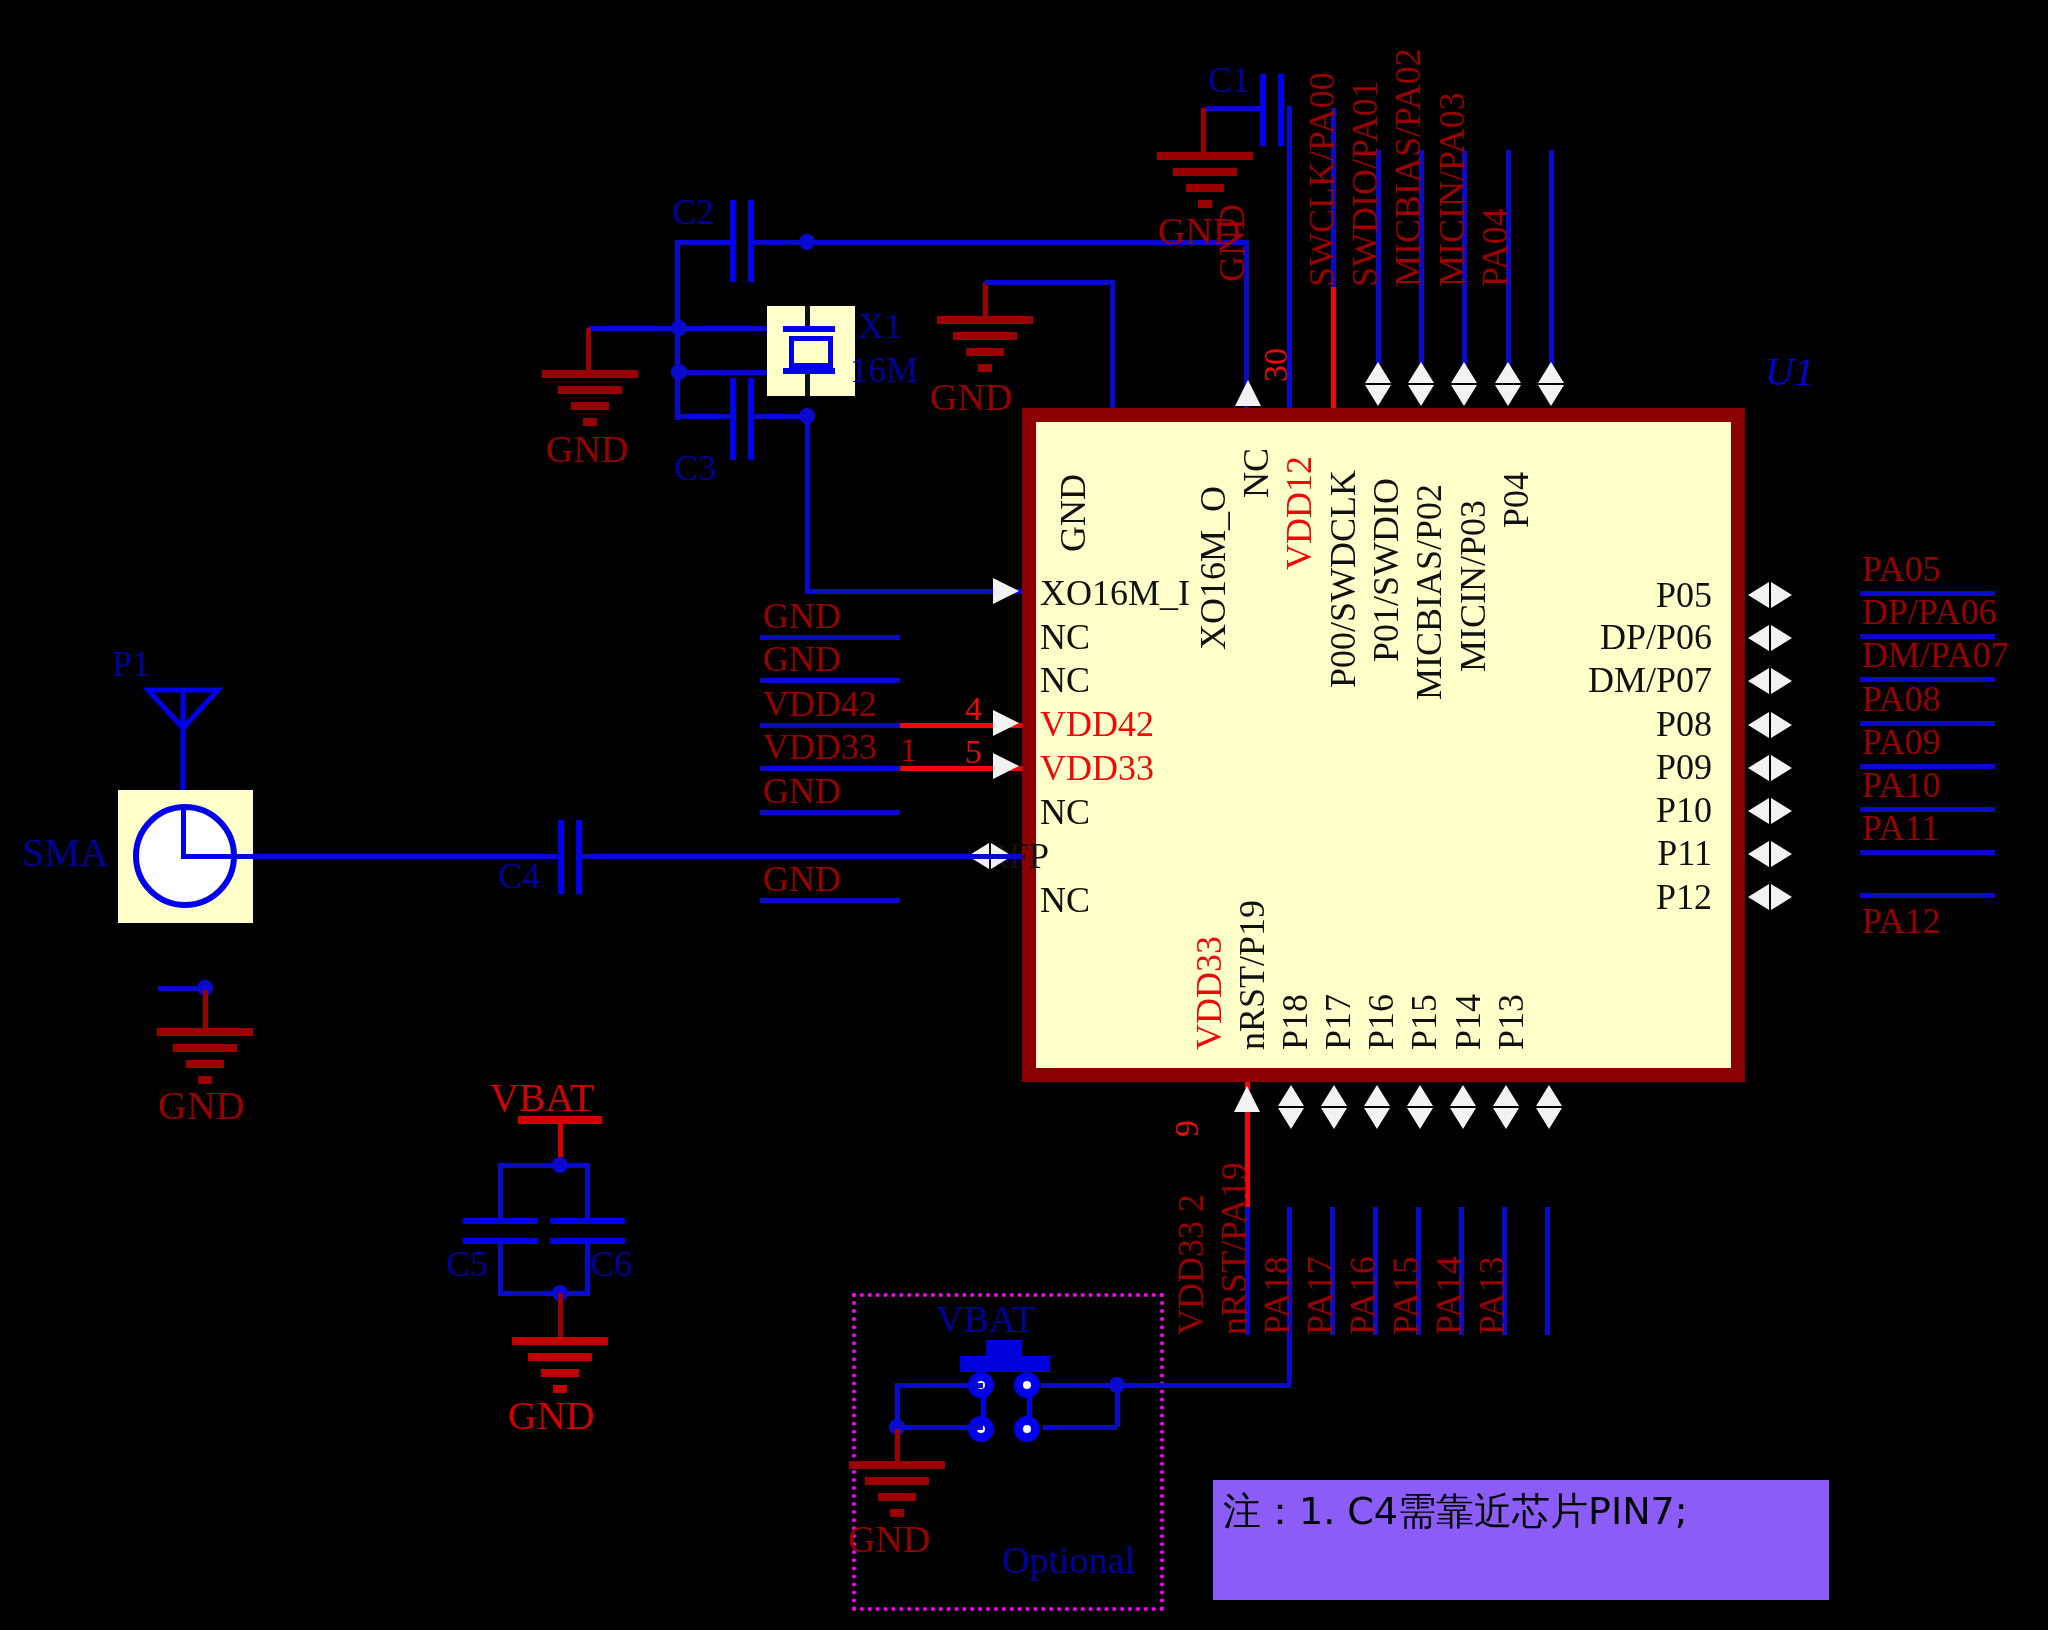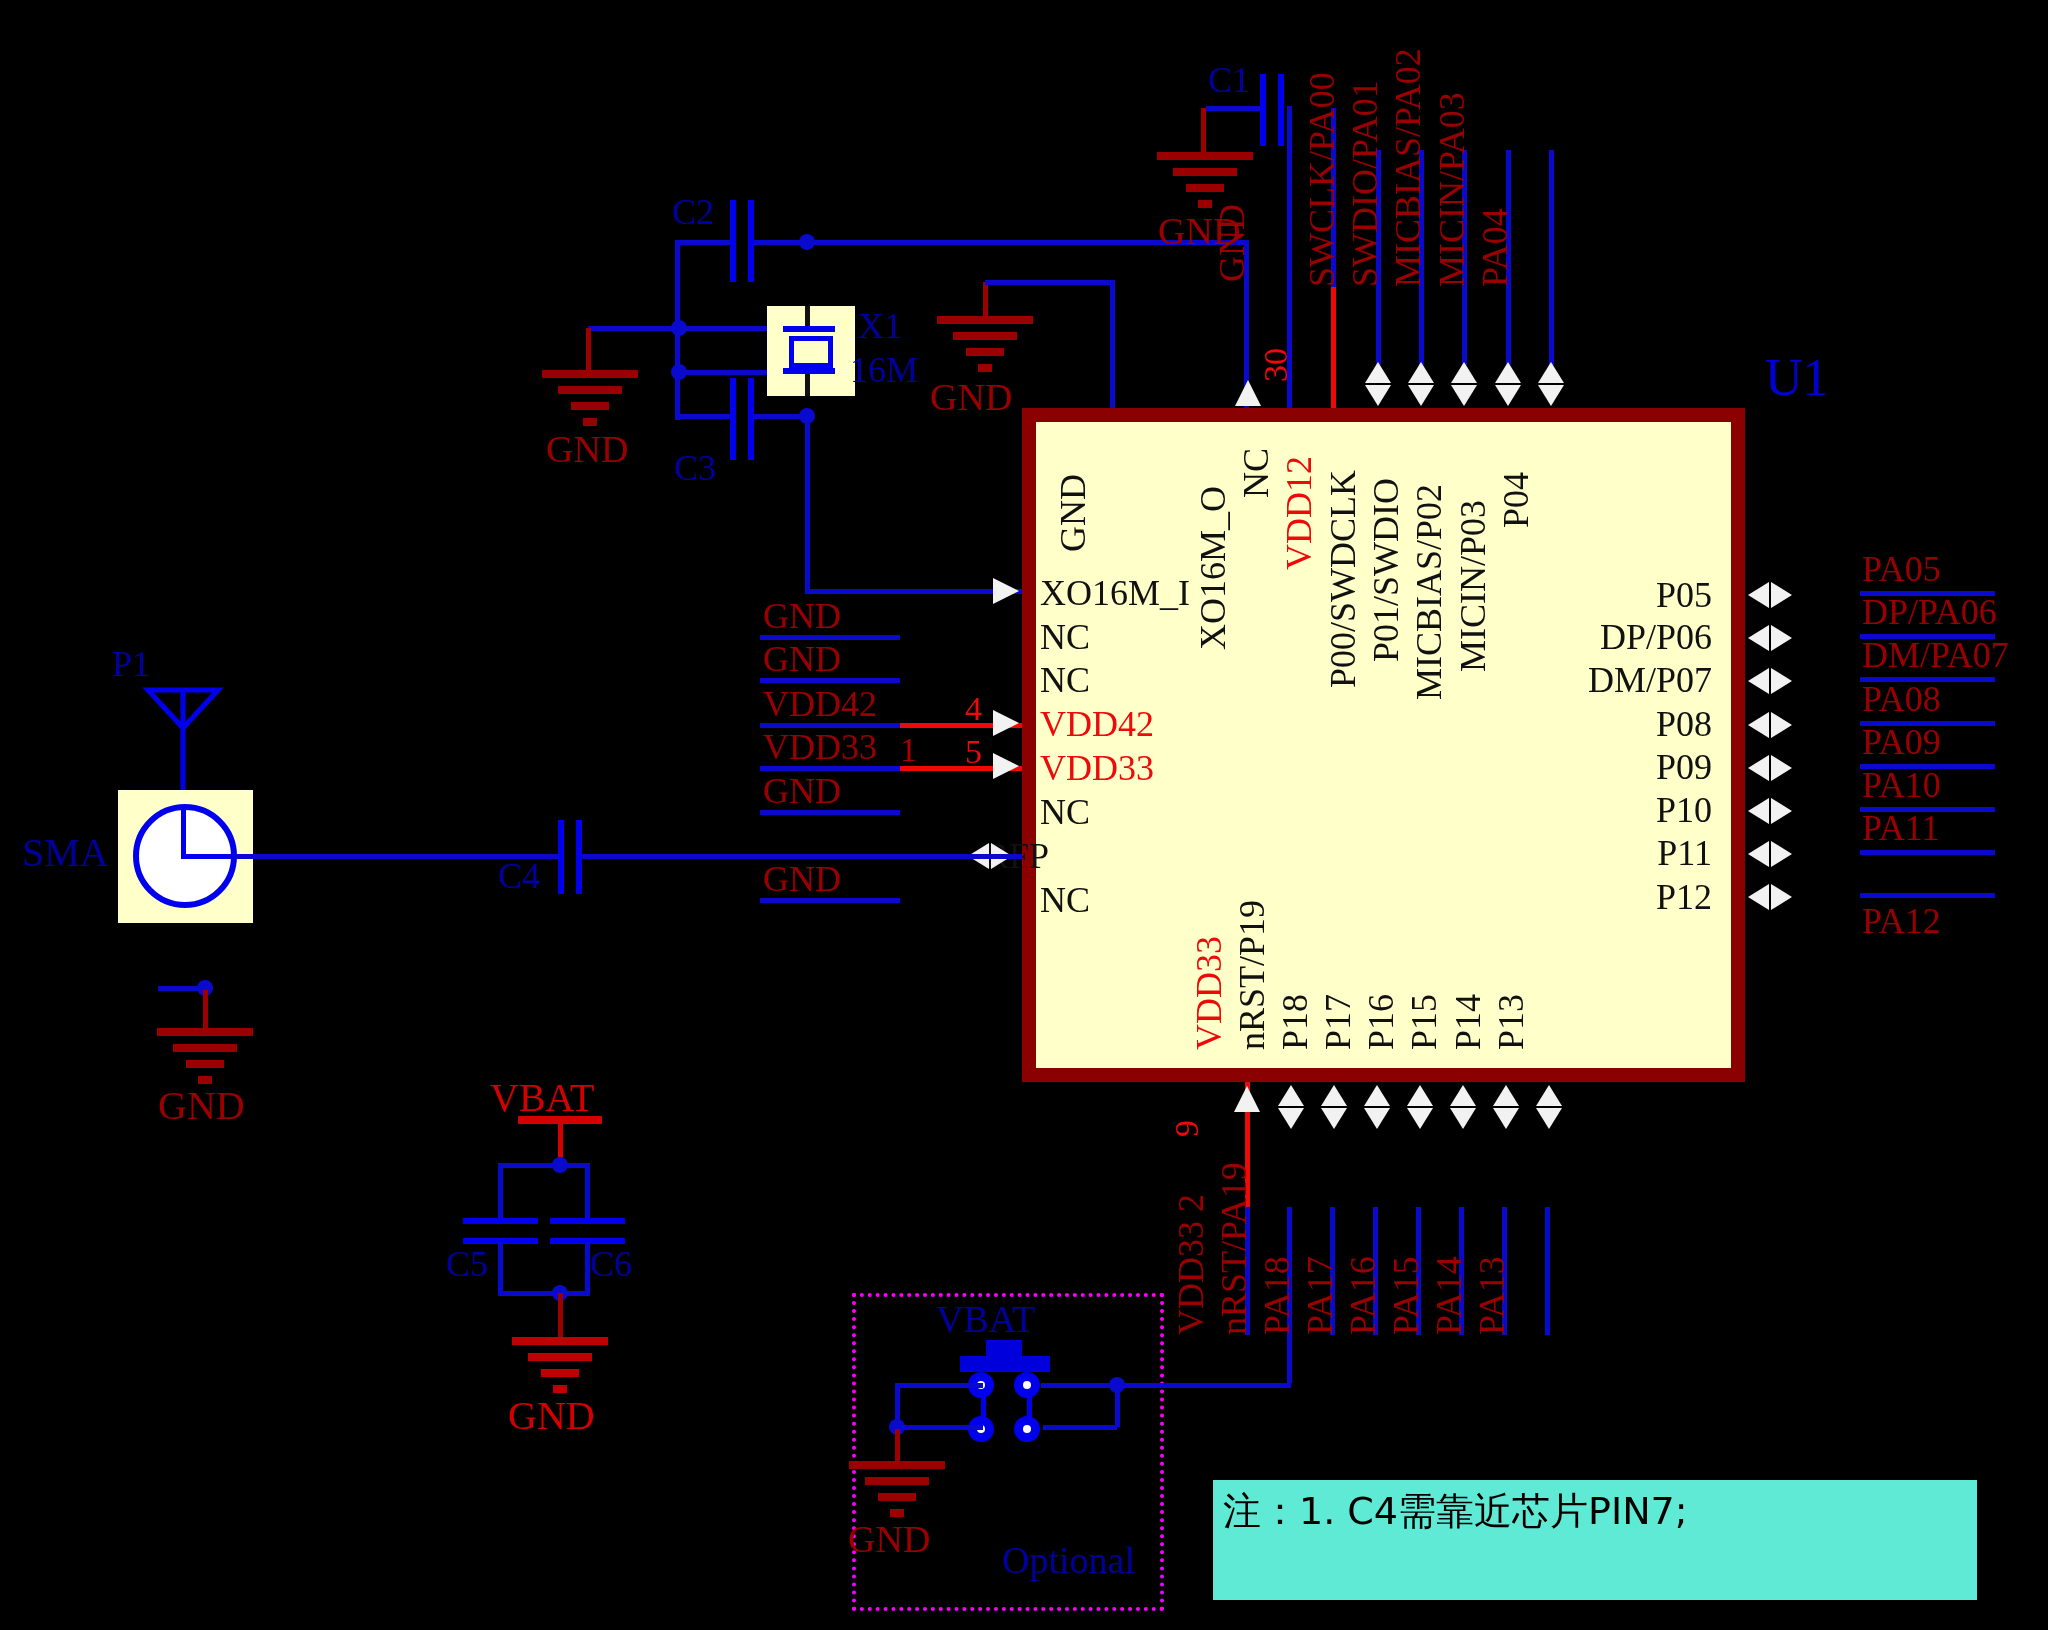--- a/index.html
+++ b/index.html
@@ -7,21 +7,21 @@
         font-family:"Liberation Serif",serif;}
   .t{position:absolute;white-space:nowrap;font-size:36px;line-height:1;color:#9b0000;}
   .vt{position:absolute;white-space:nowrap;font-size:36px;line-height:1;color:#9b0000;
       height:36px;transform:rotate(-90deg);transform-origin:0 100%;}
   .navy{color:#0000a0;}
   .blue2{color:#0000d8;}
   .red{color:#ee0a0a;}
   .vr-t{color:#d40000;}
   .dkred2{color:#b00000;}
   .black{color:#111;}
-  .f40{font-size:40px;} .f38{font-size:38px;} .f44{font-size:52px;} .f34{font-size:34px;}
+  .f40{font-size:40px;} .f38{font-size:38px;} .f44{font-size:40px;font-style:italic;} .f34{font-size:34px;}
   .wh{position:absolute;height:5px;background:#0a0acf;}
   .wv{position:absolute;width:5px;background:#0a0acf;}
   .r{background:#ee0a0a;}
   .br{background:#0000ee;}
   .dr{background:#9b0000;}
   .vr{background:#d40000;}
   .blk{background:#111;}
   .dot{position:absolute;width:16px;height:16px;border-radius:8px;background:#0a0acf;}
   .gnd{position:absolute;width:96px;}
   .gnd i{display:block;height:8px;background:#9b0000;margin:0 auto 8px;}
@@ -51,21 +51,21 @@
   #smacircle{position:absolute;left:15px;top:14px;width:92px;height:92px;border-radius:50%;
       border:6px solid #0000ee;background:#fff;}
   #x1box{position:absolute;left:767px;top:306px;width:88px;height:90px;background:#ffffc9;}
   #x1rect{position:absolute;left:22px;top:30px;width:34px;height:22px;border:5px solid #0000ee;}
   #resetbtn{position:absolute;left:960px;top:1340px;width:90px;height:116px;}
   .knob{position:absolute;left:26px;top:0;width:36px;height:18px;background:#0000dd;}
   .bar{position:absolute;left:0;top:16px;width:90px;height:16px;background:#0000dd;}
   .pincirc{position:absolute;width:26px;height:26px;border-radius:50%;background:#0000ee;}
   .pincirc i{position:absolute;left:9px;top:9px;width:8px;height:8px;border-radius:50%;background:#fff;}
   #optbox{position:absolute;left:852px;top:1293px;width:304px;height:310px;border:4px dotted #ff00ff;}
-  #notebox{position:absolute;left:1213px;top:1480px;width:764px;height:120px;background:#5eead4;}
+  #notebox{position:absolute;left:1213px;top:1480px;width:616px;height:120px;background:#8b5cf6;}
   .note-t{position:absolute;white-space:nowrap;font-size:38px;line-height:1;color:#000;
       font-family:"DejaVu Sans",sans-serif;}
 </style>
 </head>
 <body>
 
 <div id="root">
 
   <div id="chip"></div>
   <span class="t f44 blue2" style="left:1765px;top:352px">U1</span>

